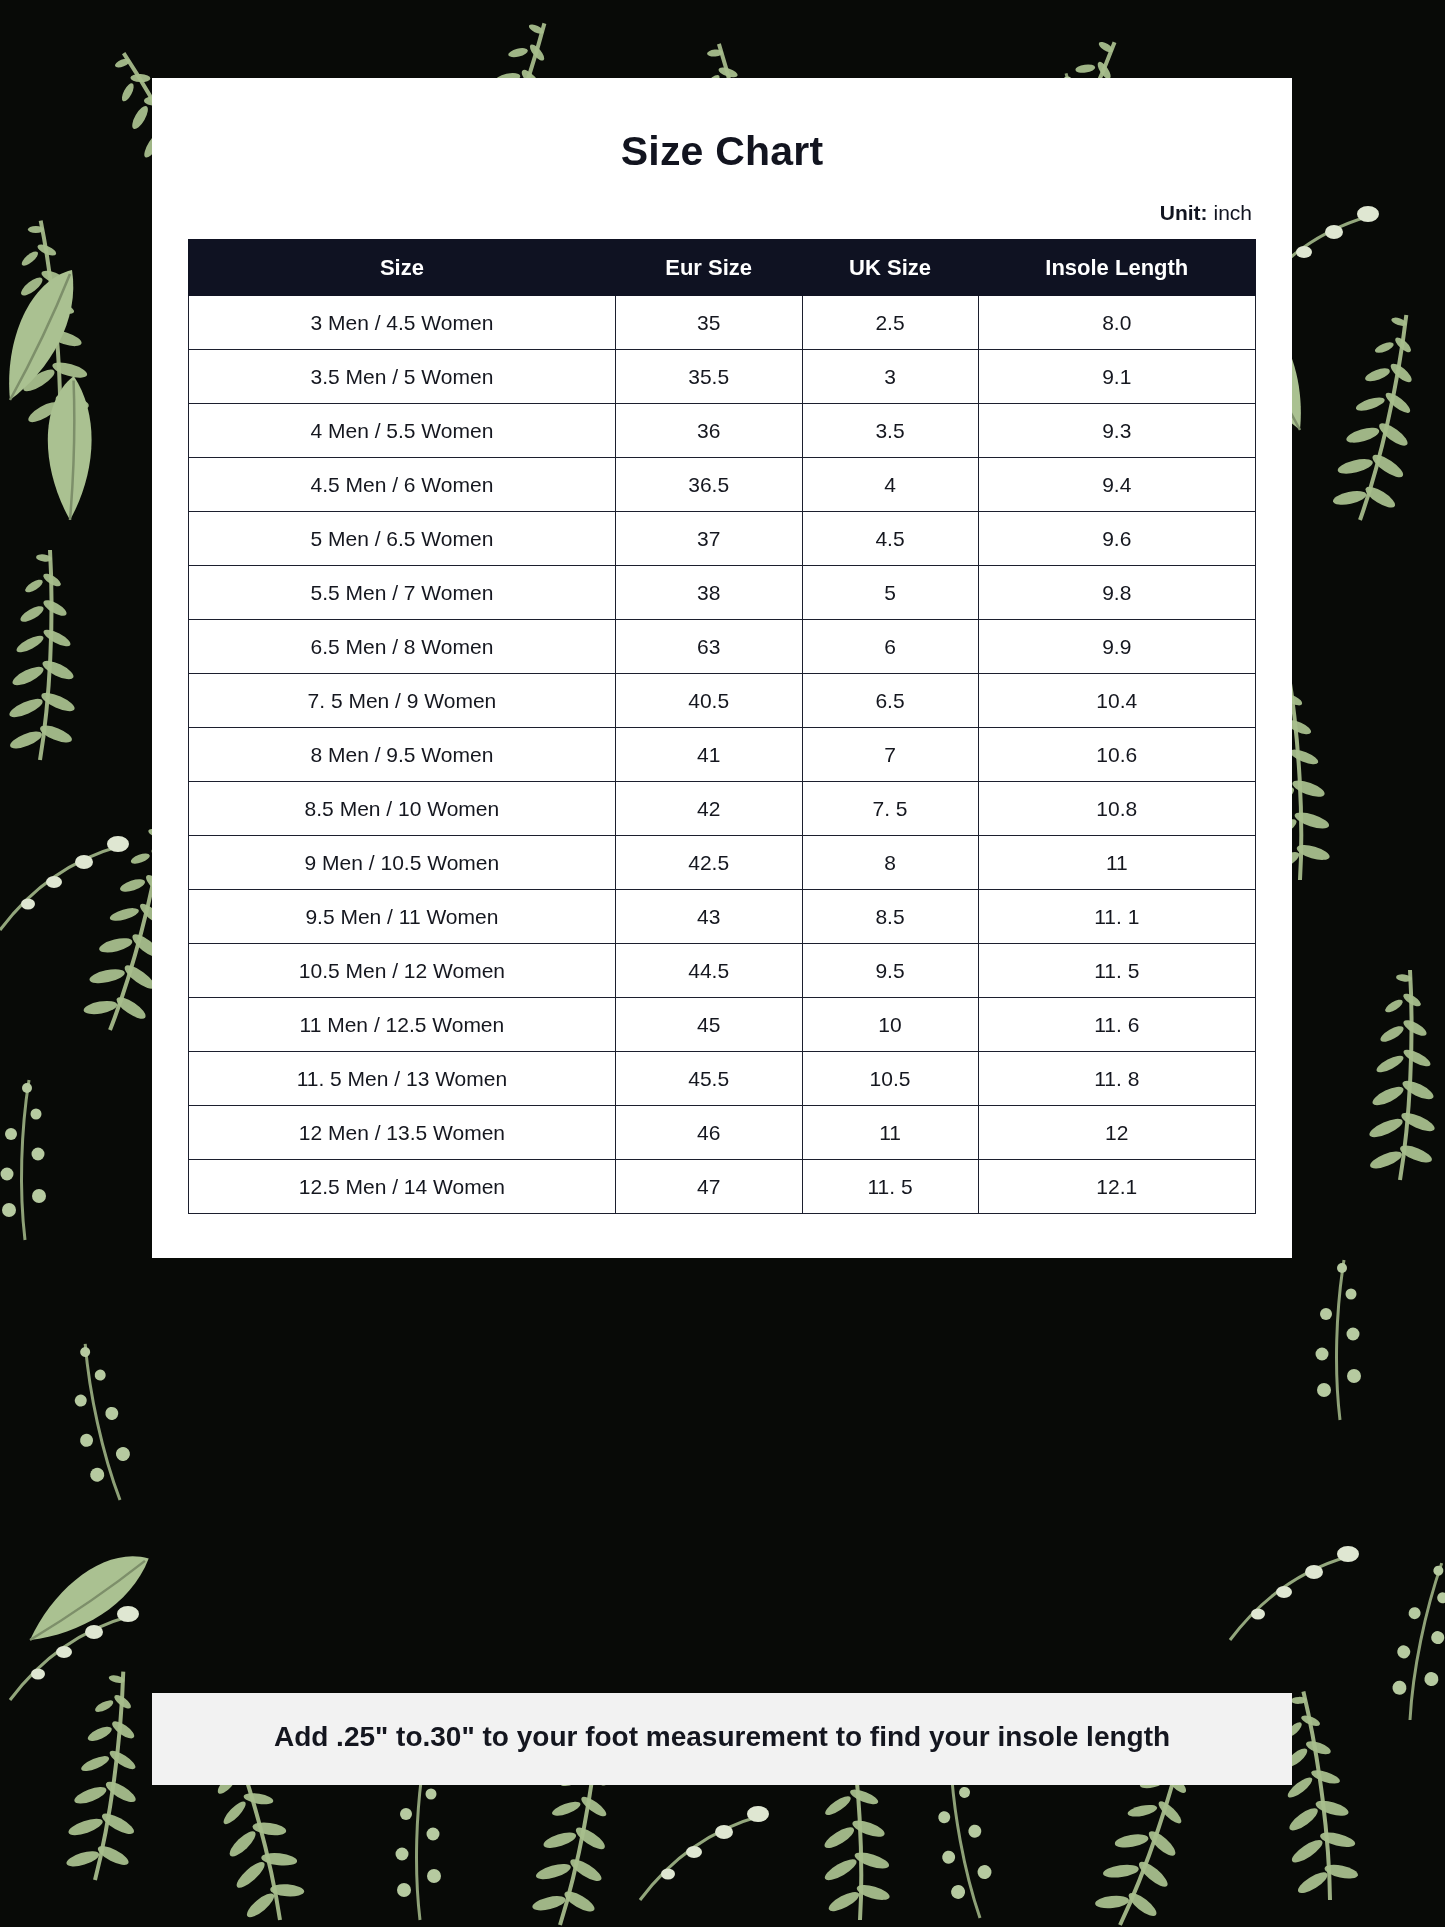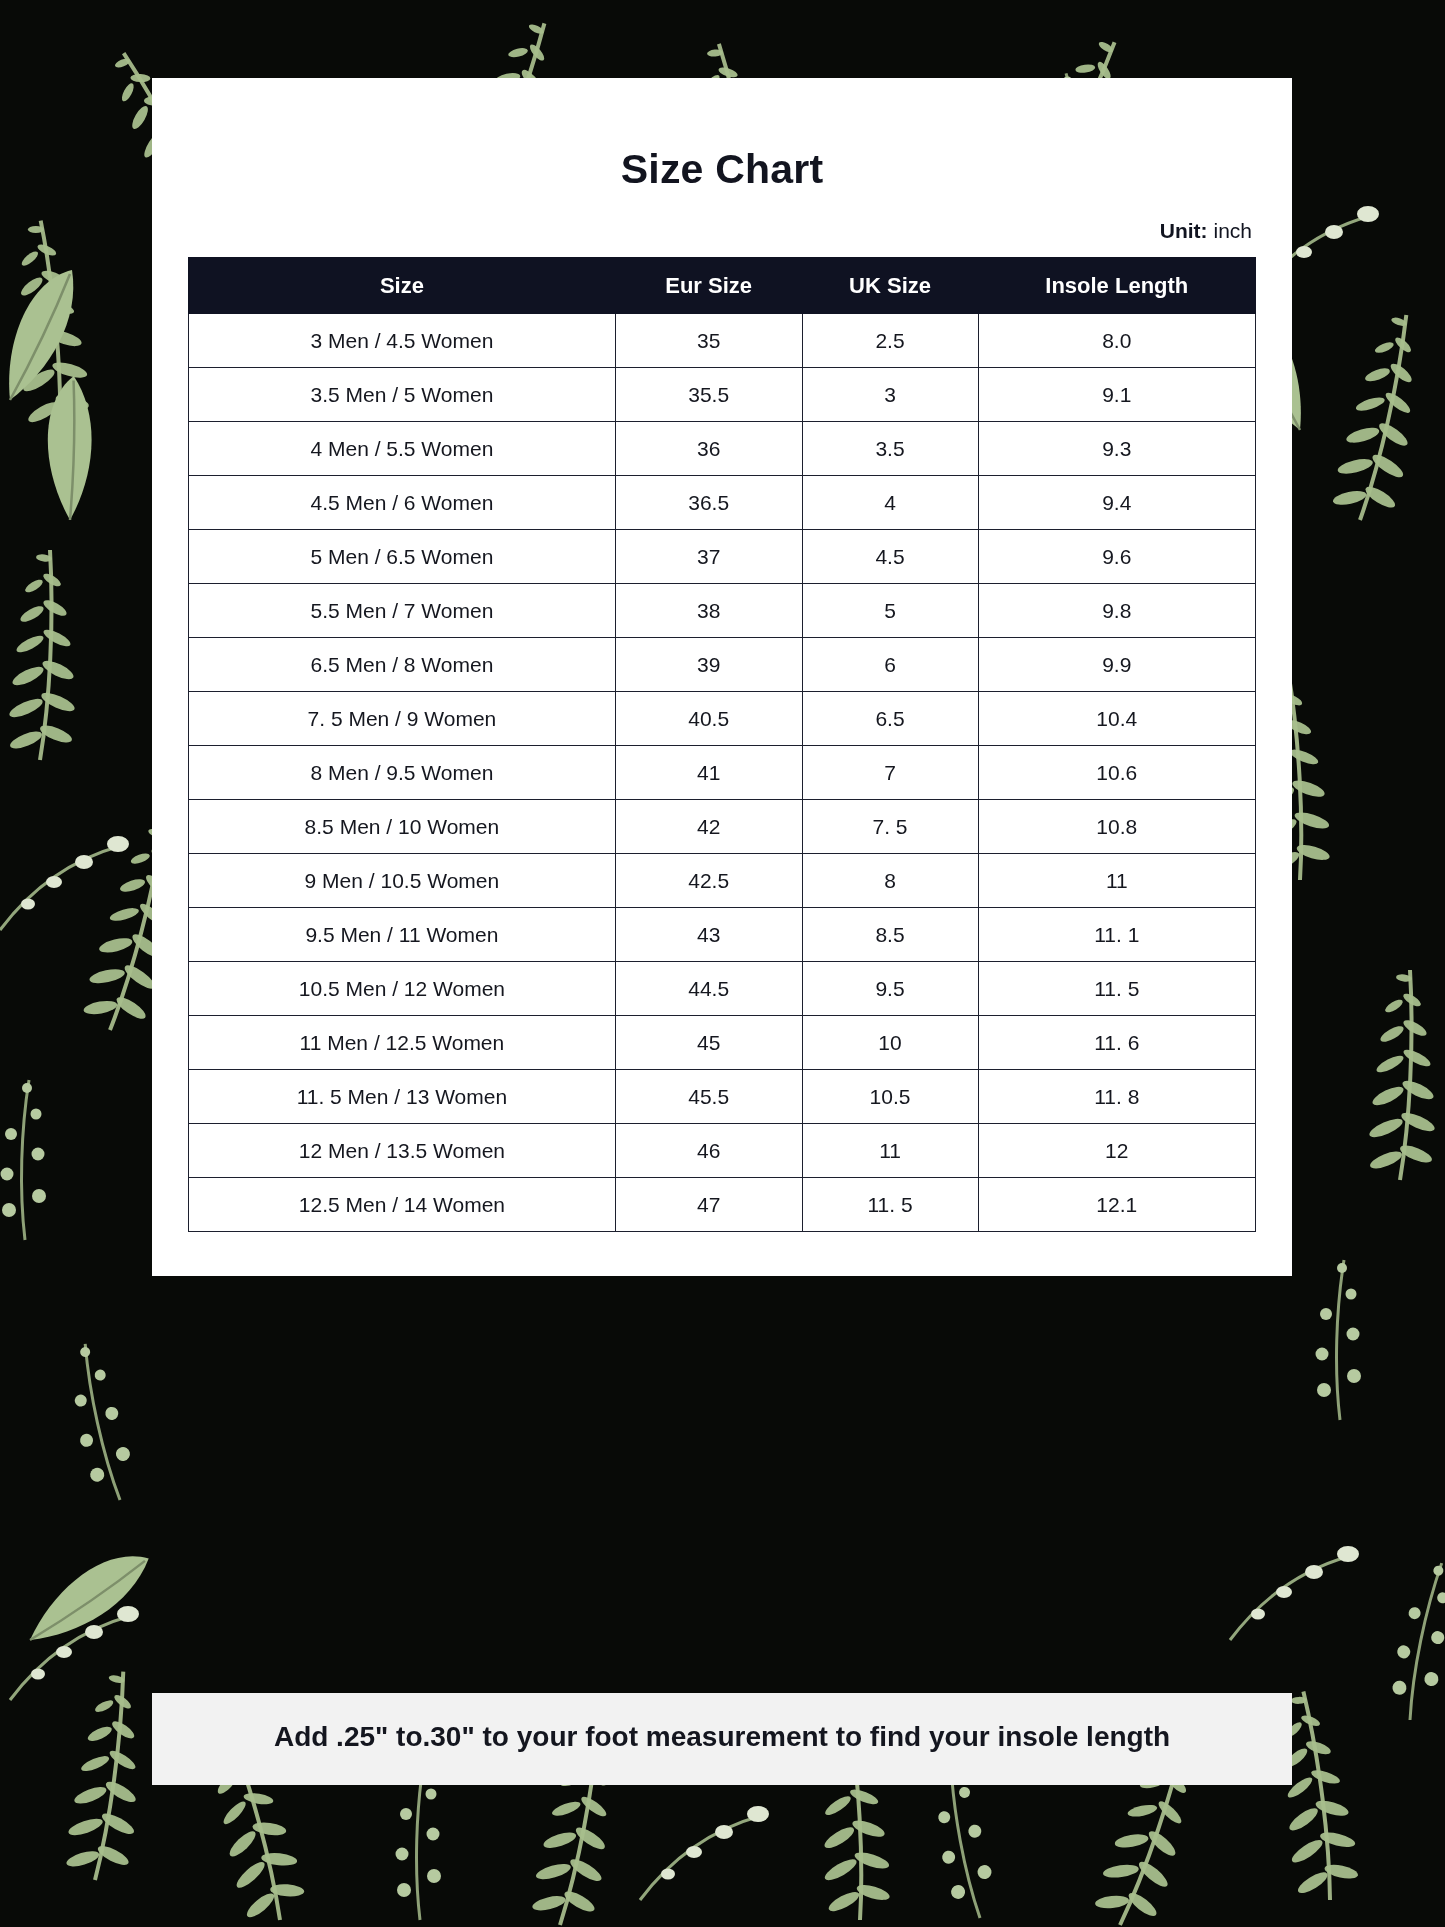--- a/index.html
+++ b/index.html
@@ -34,21 +34,21 @@
     position: absolute;
     left: 152px;
     top: 78px;
     width: 1140px;
     background: #ffffff;
     padding: 0;
     box-sizing: border-box;
   }
 
   .card-inner {
-    padding: 60px 36px 44px 36px;
+    padding: 42px 36px 44px 36px;
   }
 
   .chart-title {
     text-align: center;
     font-size: 41px;
     font-weight: bold;
     color: #12141f;
     letter-spacing: 0.2px;
     margin: 8px 0 0 0;
     font-family: "Liberation Sans", sans-serif;
@@ -263,21 +263,21 @@
             <td>9.6</td>
           </tr>
           <tr>
             <td>5.5 Men / 7 Women</td>
             <td>38</td>
             <td>5</td>
             <td>9.8</td>
           </tr>
           <tr>
             <td>6.5 Men / 8 Women</td>
-            <td>39</td>
+            <td>63</td>
             <td>6</td>
             <td>9.9</td>
           </tr>
           <tr>
             <td>7. 5 Men / 9 Women</td>
             <td>40.5</td>
             <td>6.5</td>
             <td>10.4</td>
           </tr>
           <tr>

